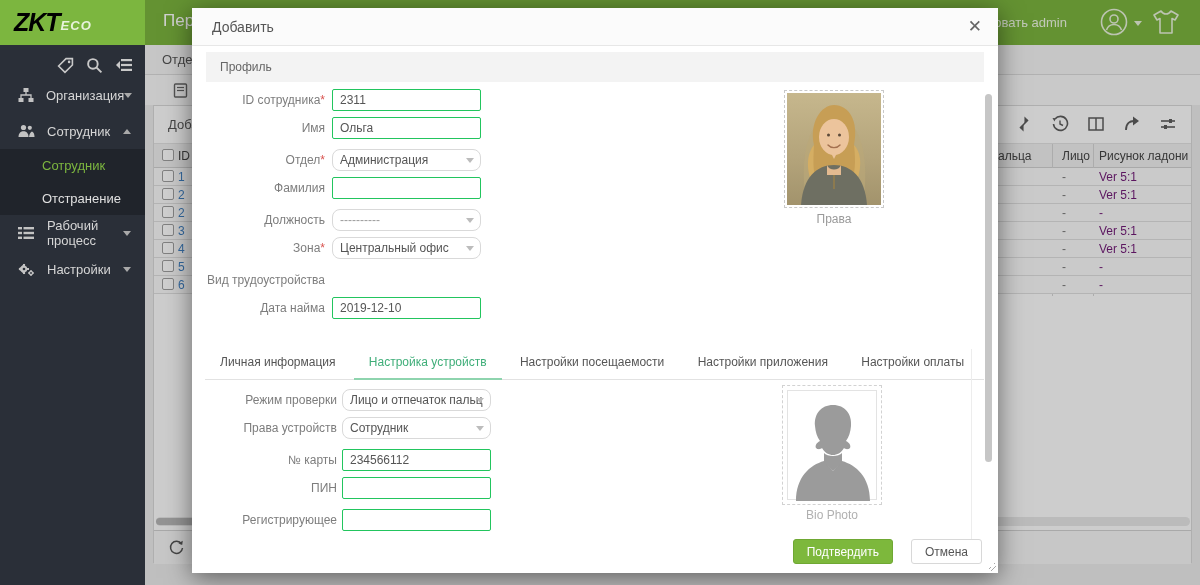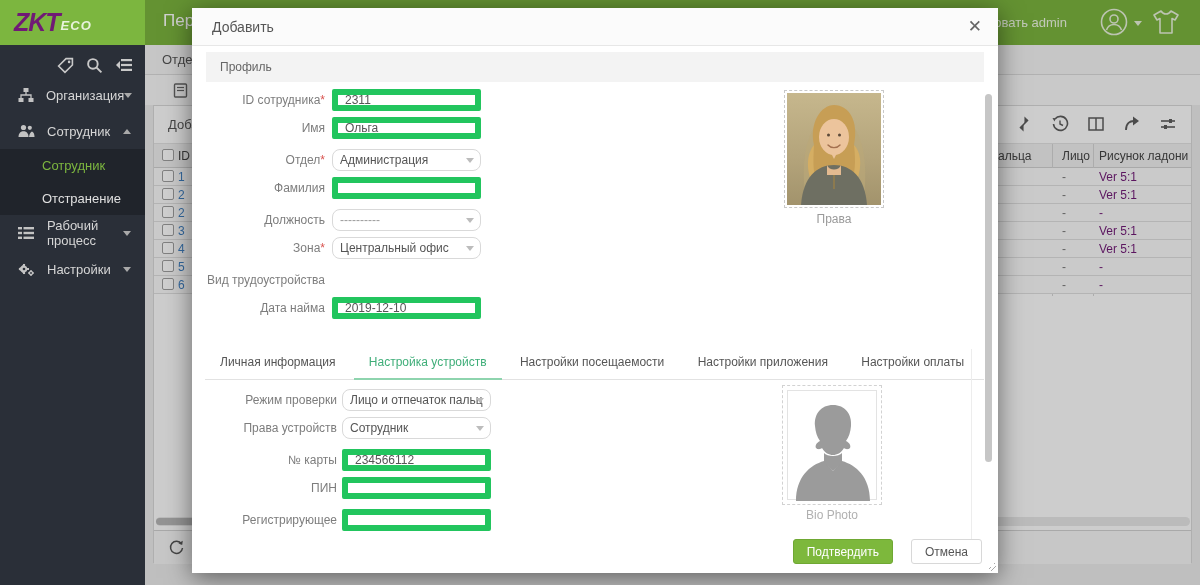--- a/index.html
+++ b/index.html
@@ -5,21 +5,21 @@
   * { margin:0; padding:0; box-sizing:border-box; }
   html,body { width:1200px; height:585px; }
   body {
     position:relative; overflow:hidden;
     font-family:"Liberation Sans", sans-serif;
     background:#2a2f38; font-size:12px; color:#555;
   }
   
   .sidebar { position:absolute; left:0; top:0; width:145px; height:585px; background:#2a2f38; z-index:10; }
   .logo-band { height:45px; background:#7cb63f; display:flex; align-items:center; padding-left:14px; }
-  .logo-zkt { color:#701a75; font-weight:bold; font-style:italic; font-size:25px; letter-spacing:-1px; }
+  .logo-zkt { color:#000000; font-weight:bold; font-style:italic; font-size:25px; letter-spacing:-1px; }
   .logo-eco { color:#e9f3dc; font-weight:bold; font-style:italic; font-size:13px; letter-spacing:1px; margin:6px 0 0 1px; }
   .side-iconrow { height:32px; display:flex; justify-content:flex-end; align-items:center; gap:12px; padding:8px 12px 0 0; }
   .side-iconrow svg { display:block; }
   .nav-item { height:36px; display:flex; align-items:center; padding:0 14px 0 18px; color:#d6d6d6; font-size:13px; cursor:pointer; }
   .nav-item .ico { width:17px; margin-right:12px; color:#c3c3c3; display:flex; }
   .nav-item .lbl { flex:1; }
   .chev { width:0; height:0; border-left:4px solid transparent; border-right:4px solid transparent; }
   .chev.down { border-top:5px solid #a9a9a9; }
   .chev.up { border-bottom:5px solid #a9a9a9; }
   .subnav { background:#20242b; }
@@ -61,21 +61,21 @@
   .modal { position:absolute; left:192px; top:8px; width:806px; height:565px; background:#fff; z-index:30;
            box-shadow:0 5px 24px rgba(0,0,0,0.5); }
   .modal-head { height:38px; background:#fbfbfb; border-bottom:1px solid #e7e7e7; }
   .modal-title { position:absolute; left:20px; top:11px; font-size:14px; color:#555; }
   .modal-close { position:absolute; right:16px; top:9px; font-size:17px; color:#666; cursor:pointer; line-height:20px; }
   .section-bar { position:absolute; left:14px; top:44px; width:778px; height:30px; background:#f3f3f3; line-height:30px; padding-left:14px; color:#666; font-size:12px; }
   .frow { position:absolute; display:flex; align-items:center; height:22px; }
   .frow .flabel { width:133px; text-align:right; color:#7d7d7d; margin-right:7px; }
   .frow.dev .flabel { width:145px; margin-right:5px; }
   .req { color:#d9534f; }
-  .tinput { width:149px; height:22px; border:6px solid #22c55e; border-radius:2px; padding:0 7px; font-size:12px; color:#555; font-family:"Liberation Sans",sans-serif; background:#fff; }
+  .tinput { width:149px; height:22px; border:1px solid #22c55e; border-radius:2px; padding:0 7px; font-size:12px; color:#555; font-family:"Liberation Sans",sans-serif; background:#fff; }
   .tselect { position:relative; width:149px; height:22px; border:1px solid #d9d9d9; border-radius:8px; padding:0 18px 0 7px; background:#fff; line-height:20px; color:#555; cursor:pointer; overflow:hidden; white-space:nowrap; }
   .tselect.muted .sval { color:#9b9b9b; }
   .tselect .arr { position:absolute; right:6px; top:8px; width:0; height:0; border-left:4px solid transparent; border-right:4px solid transparent; border-top:5px solid #bcbcbc; }
   .photo-wrap { position:absolute; left:592px; top:82px; width:100px; text-align:center; }
   .photo-box { width:100px; height:118px; border:1px dashed #c9c9c9; padding:2px; cursor:pointer; background:#fff; }
   .photo-box svg { display:block; }
   .photo-cap { margin-top:4px; color:#9a9a9a; }
   .tabsbar { position:absolute; left:13px; top:340px; width:779px; height:32px; border-bottom:1px solid #e2e2e2; }
   .mtab { display:inline-block; padding:7px 15px 9px; color:#555; font-size:12px; cursor:pointer; }
   .mtab.active { color:#3fae79; border-bottom:2px solid #8ed4ae; }

